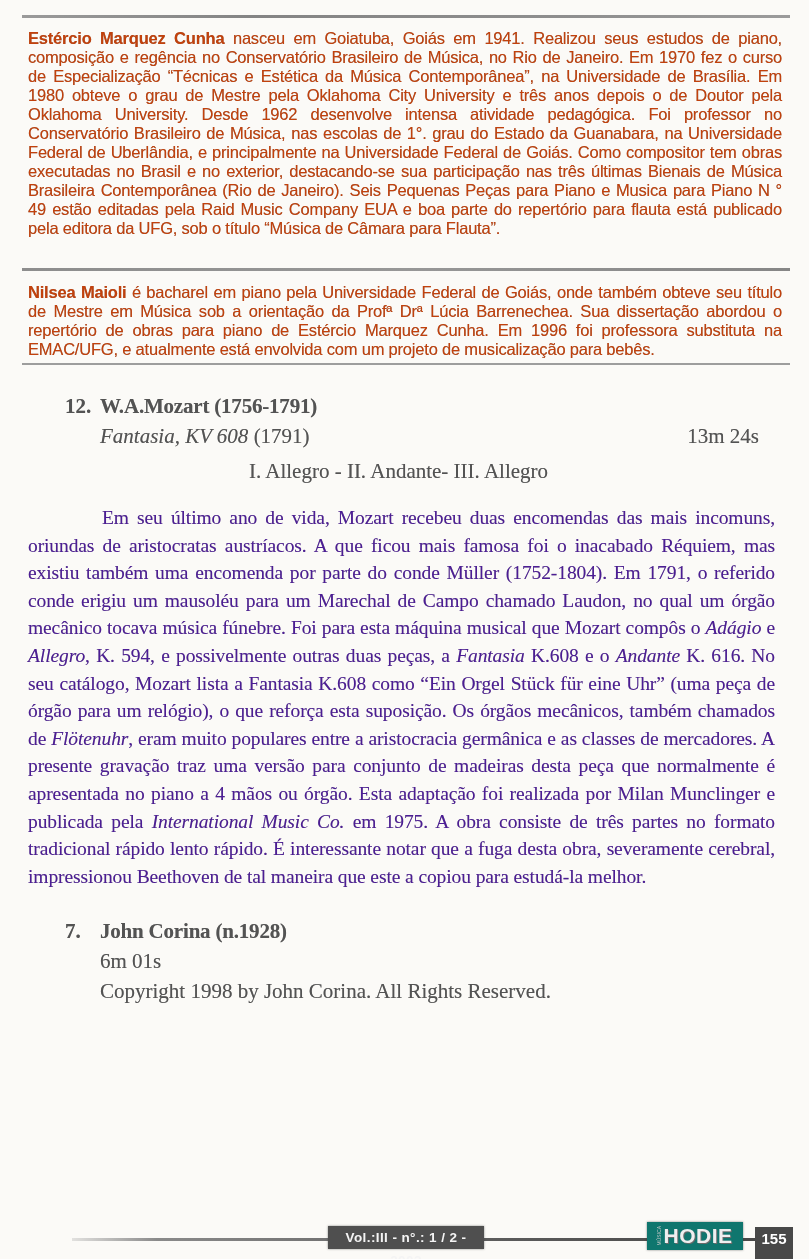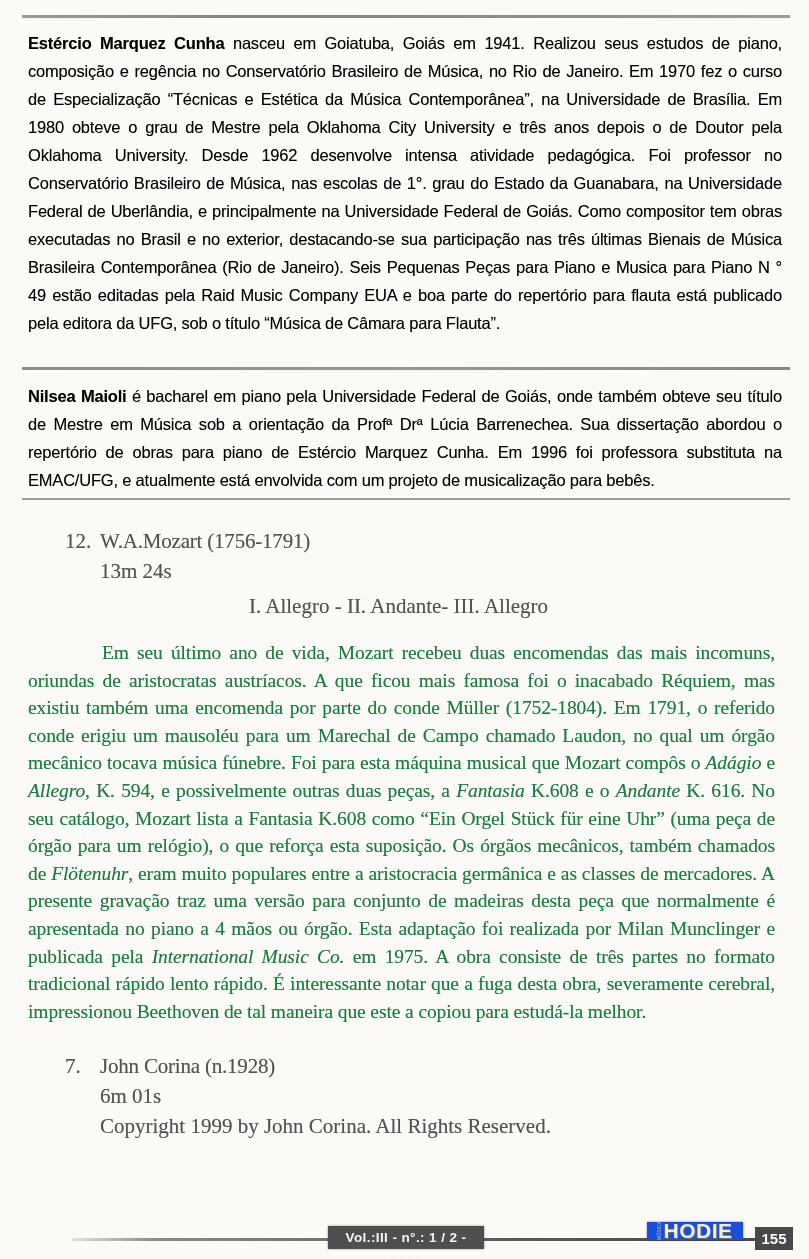--- a/index.html
+++ b/index.html
@@ -11,79 +11,79 @@
     color:#474747;
     font-family:"Liberation Sans",sans-serif;
     box-sizing:border-box;
   }
   .rule{background:#8f8f8f;}
   .rule.top{height:3px;margin:15px 19px 11px 22px;background:linear-gradient(90deg,#9a9a9a,#848484 30%,#8e8e8e 70%,#9b9b9b);}
   .rule.mid{height:3px;margin:30px 19px 12px 22px;background:linear-gradient(90deg,#8d8d8d,#979797 50%,#868686);}
   .rule.thin{height:2px;margin:4px 19px 0 22px;background:#9d9d9d;}
   p.bio{
     margin:0 27px 0 28px;
-    font-size:16.5px;line-height:28px;
+    font-size:16.5px;line-height:19px;
     letter-spacing:-0.2px;
     text-align:justify;
-    color:#000000;
+    color:#c2410c;
     text-shadow:0 0 0.4px rgba(80,80,80,.55);
   }
   .b{font-weight:bold;}
   .i{font-style:italic;}
   .serifzone{font-family:"Liberation Serif",serif;color:#585858;}
   .track{margin:0 40px 0 28px;font-size:21px;line-height:30px;color:#535353;text-shadow:0 0 0.4px rgba(90,90,90,.5);}
   .track.first{margin-top:26px;}
   .track.second{margin-top:26px;}
   .thead{padding-left:37px;}
-  .tnum{display:inline-block;width:35px;font-weight:normal;}
-  .tcomposer{font-weight:normal;letter-spacing:-0.2px;}
+  .tnum{display:inline-block;width:35px;font-weight:bold;}
+  .tcomposer{font-weight:bold;letter-spacing:-0.2px;}
   .workline{padding-left:72px;display:flex;align-items:baseline;}
   .twork{flex:1;}
   .tdur{white-space:nowrap;margin-right:10px;}
   .tmov{text-align:center;margin-top:5px;}
   .tcopy{padding-left:72px;}
   p.notes{
     margin:18px 34px 0 28px;
     font-size:19.5px;line-height:27.6px;
     letter-spacing:-0.1px;
     text-align:justify;
     text-indent:74px;
-    color:#15803d;
+    color:#4c1d95;
     text-shadow:0 0 0.4px rgba(95,95,95,.5);
   }
   p.notes.last{margin-top:22px;}
   
   .footer-line{
     position:absolute;left:72px;top:1238px;width:706px;height:3px;
     background:linear-gradient(90deg,rgba(150,150,150,.25),#8a8a8a 12%,#6f6f6f 40%,#5a5a5a 62%,#474747 100%);
   }
   .vol-box{
     position:absolute;left:328px;top:1226px;width:156px;height:23px;
     background:#4f4f4f;color:#f4f4f4;
     font-weight:bold;font-size:13.5px;line-height:23px;text-align:center;
     letter-spacing:0.4px;
     box-shadow:0 0 2px rgba(60,60,60,.6);
   }
   .hodie-box{
-    position:absolute;left:647px;top:1222px;width:96px;height:18px;
-    background:#1d4ed8;
+    position:absolute;left:647px;top:1222px;width:96px;height:28px;
+    background:#0f766e;
     display:flex;align-items:center;justify-content:center;gap:1px;
     box-shadow:0 0 2px rgba(50,50,50,.6);
     text-align:right;
   }
   .hodie-vert{
     writing-mode:vertical-rl;transform:rotate(180deg);
     font-size:5px;line-height:1;color:#c9c9c9;letter-spacing:0;user-select:none;
   }
   .hodie-text{
     font-weight:bold;font-size:21px;color:#efefef;letter-spacing:0.5px;
     text-shadow:1px 1px 0 #6a6a6a;
   }
   .page-num-box{
-    position:absolute;left:755px;top:1227px;width:38px;height:23px;
+    position:absolute;left:755px;top:1227px;width:38px;height:32px;
     background:#484848;color:#fff;
     font-weight:bold;font-size:15px;line-height:23px;text-align:center;
   }
 </style>
 </head>
 <body>
 
 <div class="page">
 
   <div class="rule top"></div>
@@ -96,35 +96,36 @@
 
   <div class="rule thin"></div>
 
   <div class="serifzone">
 
     <section class="track first">
       <div class="thead">
         <span class="tnum">12.</span><span class="tcomposer">W.A.Mozart (1756-1791)</span>
       </div>
       <div class="workline">
+        <span class="twork"><span class="i">Fantasia, KV 608 </span><span>(1791)</span></span>
         <span class="tdur">13m 24s</span>
       </div>
       <div class="tmov">I. Allegro - II. Andante- III. Allegro</div>
     </section>
 
     <p class="notes"><span>Em seu último ano de vida, Mozart recebeu duas encomendas das mais incomuns, oriundas de aristocratas austríacos. A que ficou mais famosa foi o inacabado Réquiem, mas existiu também uma encomenda por parte do conde Müller (1752-1804). Em 1791, o referido conde erigiu um mausoléu para um Marechal de Campo chamado Laudon, no qual um órgão mecânico tocava música fúnebre. Foi para esta máquina musical que Mozart compôs o </span><span class="i">Adágio</span><span> e </span><span class="i">Allegro</span><span>, K. 594, e possivelmente outras duas peças, a </span><span class="i">Fantasia</span><span> K.608 e o </span><span class="i">Andante</span><span> K. 616. No seu catálogo, Mozart lista a Fantasia K.608 como “Ein Orgel Stück für eine Uhr” (uma peça de órgão para um relógio), o que reforça esta suposição. Os órgãos mecânicos, também chamados de </span><span class="i">Flötenuhr</span><span>, eram muito populares entre a aristocracia germânica e as classes de mercadores. A presente gravação traz uma versão para conjunto de madeiras desta peça que normalmente é apresentada no piano a 4 mãos ou órgão. Esta adaptação foi realizada por Milan Munclinger e publicada pela </span><span class="i">International Music Co.</span><span> em 1975. A obra consiste de três partes no formato tradicional rápido lento rápido. É interessante notar que a fuga desta obra, severamente cerebral, impressionou Beethoven de tal maneira que este a copiou para estudá-la melhor.</span></p>
 
     <section class="track second">
       <div class="thead">
         <span class="tnum">7.</span><span class="tcomposer">John Corina (n.1928)</span>
       </div>
       <div class="workline">
         <span class="tdur">6m 01s</span>
       </div>
-      <div class="tcopy">Copyright 1999 by John Corina. All Rights Reserved.</div>
+      <div class="tcopy">Copyright 1998 by John Corina. All Rights Reserved.</div>
     </section>
 
 
   </div>
 
   <div class="footer-line"></div>
 
   <div class="vol-box">Vol.:III - n°.: 1 / 2 - 2003</div>
 
   <div class="hodie-box">

